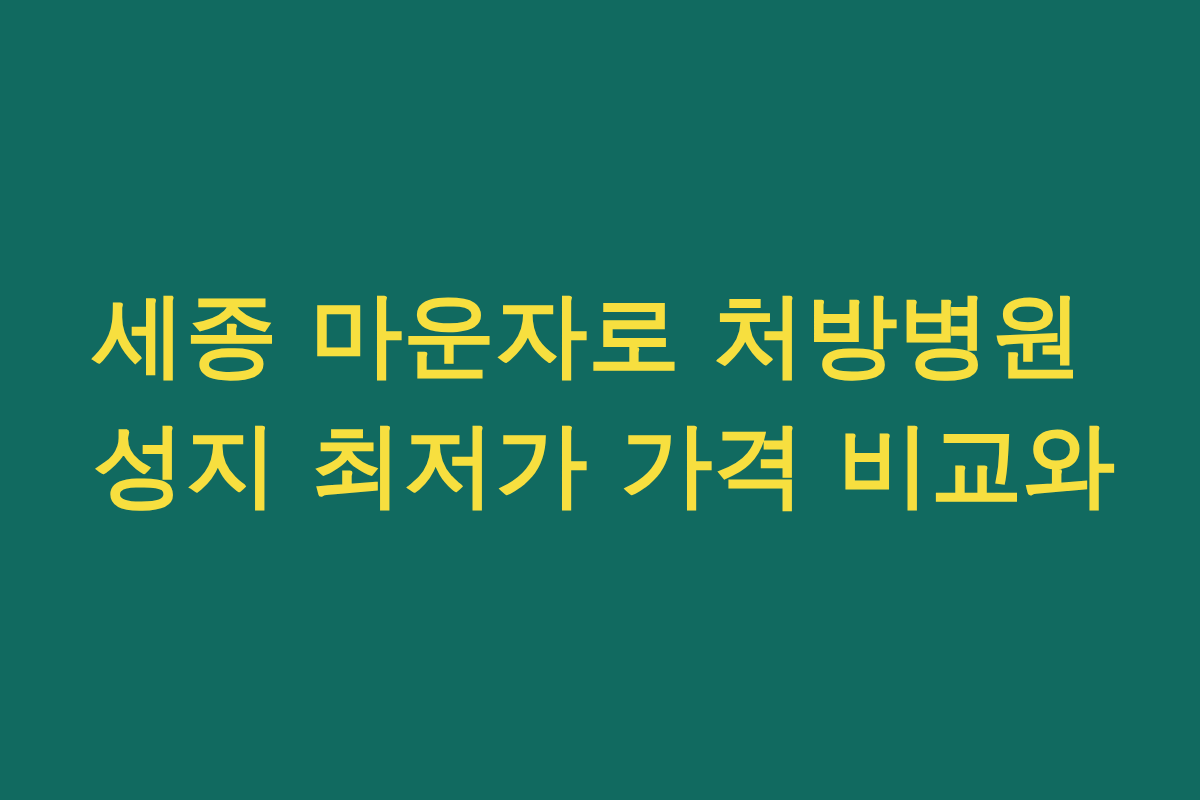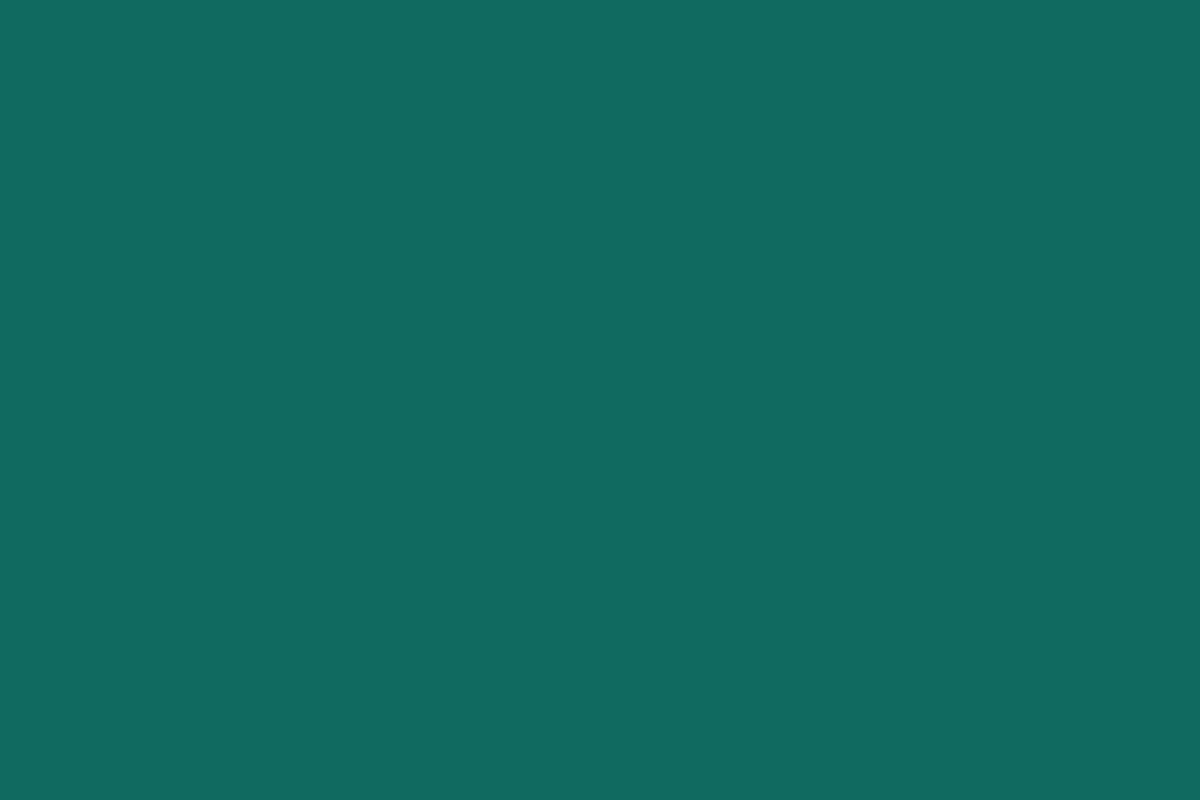--- a/index.html
+++ b/index.html
@@ -53,18 +53,20 @@
     display: none;
   }
 </style>
 </head>
 <body>
 
 <div id="thumbnail-card" style="background: rgb(17, 106, 96);">
 
   <div id="headline-block">
 
+    <span class="headline-line" style="color: rgb(247, 223, 63);">세종 마운자로 처방병원</span>
 
+    <span class="headline-line" style="color: rgb(247, 223, 63);">성지 최저가 가격 비교와</span>
 
 
   </div>
 
 </div>
 
 </body></html>

